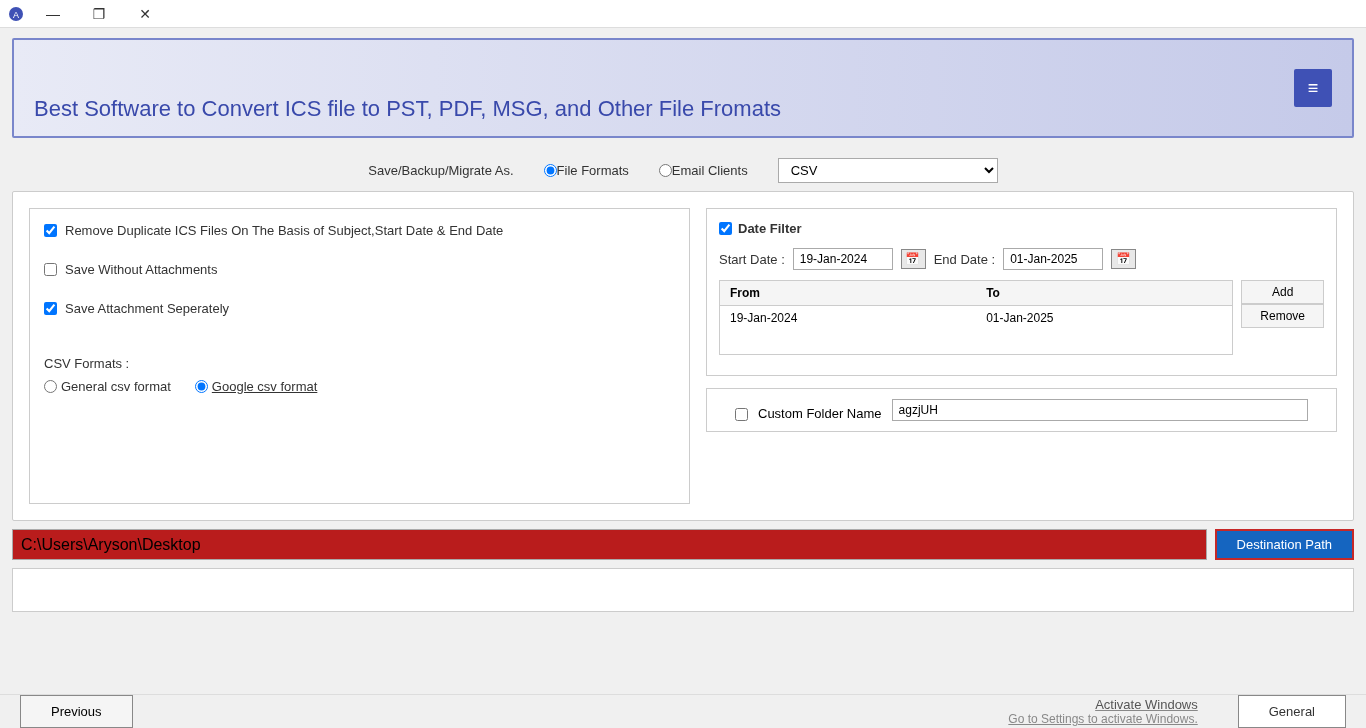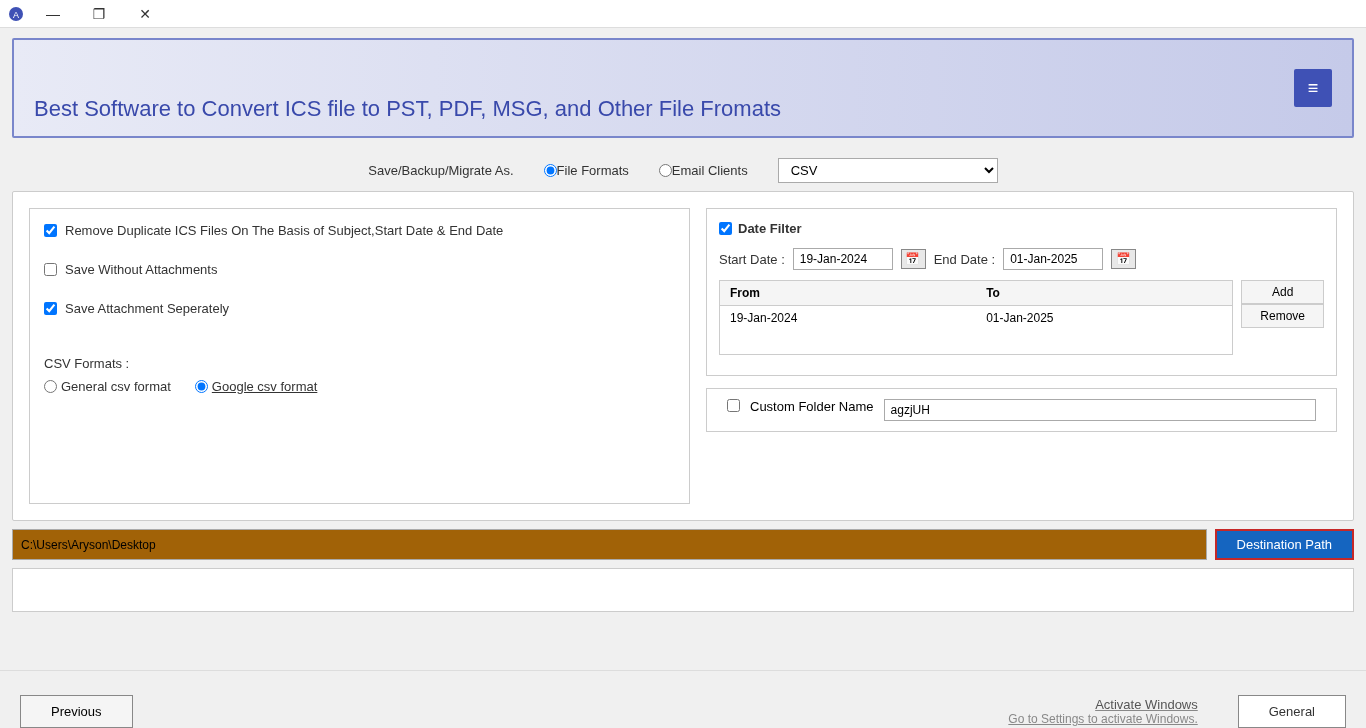--- a/index.html
+++ b/index.html
@@ -179,44 +179,44 @@
     }
 
     .date-filter-row {
       display: flex;
       align-items: flex-start;
     }
 
     
     .custom-folder-box {
       border: 1px solid #ccc;
-      padding: 10px 20px;
-      display: flex;
-      align-items: flex-start;
+      padding: 10px 28px;
+      display: flex;
+      align-items: flex-end;
       gap: 10px;
     }
     .custom-folder-input {
       flex: 1;
       border: 1px solid #aaa;
       padding: 3px 6px;
       font-size: 12px;
     }
 
     
     .destination-row {
       margin: 8px 12px;
       display: flex;
       gap: 8px;
     }
     .dest-path-input {
       flex: 1;
       border: 1px solid #aaa;
       padding: 5px 8px;
-      font-size: 12px;
-      background: #a16207;
+      font-size: 16px;
+      background: #b91c1c;
     }
     .dest-path-btn {
       background: #1565c0;
       color: white;
       border: 2px solid #c62828;
       padding: 6px 20px;
       font-size: 13px;
       cursor: pointer;
       white-space: nowrap;
     }
@@ -227,25 +227,25 @@
       border: 1px solid #ccc;
       background: #fff;
       height: 44px;
     }
 
     
     .bottom-bar {
       position: absolute;
       bottom: 0;
       left: 0; right: 0;
-      height: 58px;
+      height: 34px;
       background: #f0f0f0;
       border-top: 1px solid #ddd;
       display: flex;
-      align-items: flex-end;
+      align-items: flex-start;
       justify-content: space-between;
       padding: 0 20px;
       margin-top: 48px;
     }
     .prev-btn {
       border: 1px solid #888;
       background: #f5f5f5;
       padding: 8px 30px;
       font-size: 13px;
       cursor: pointer;

